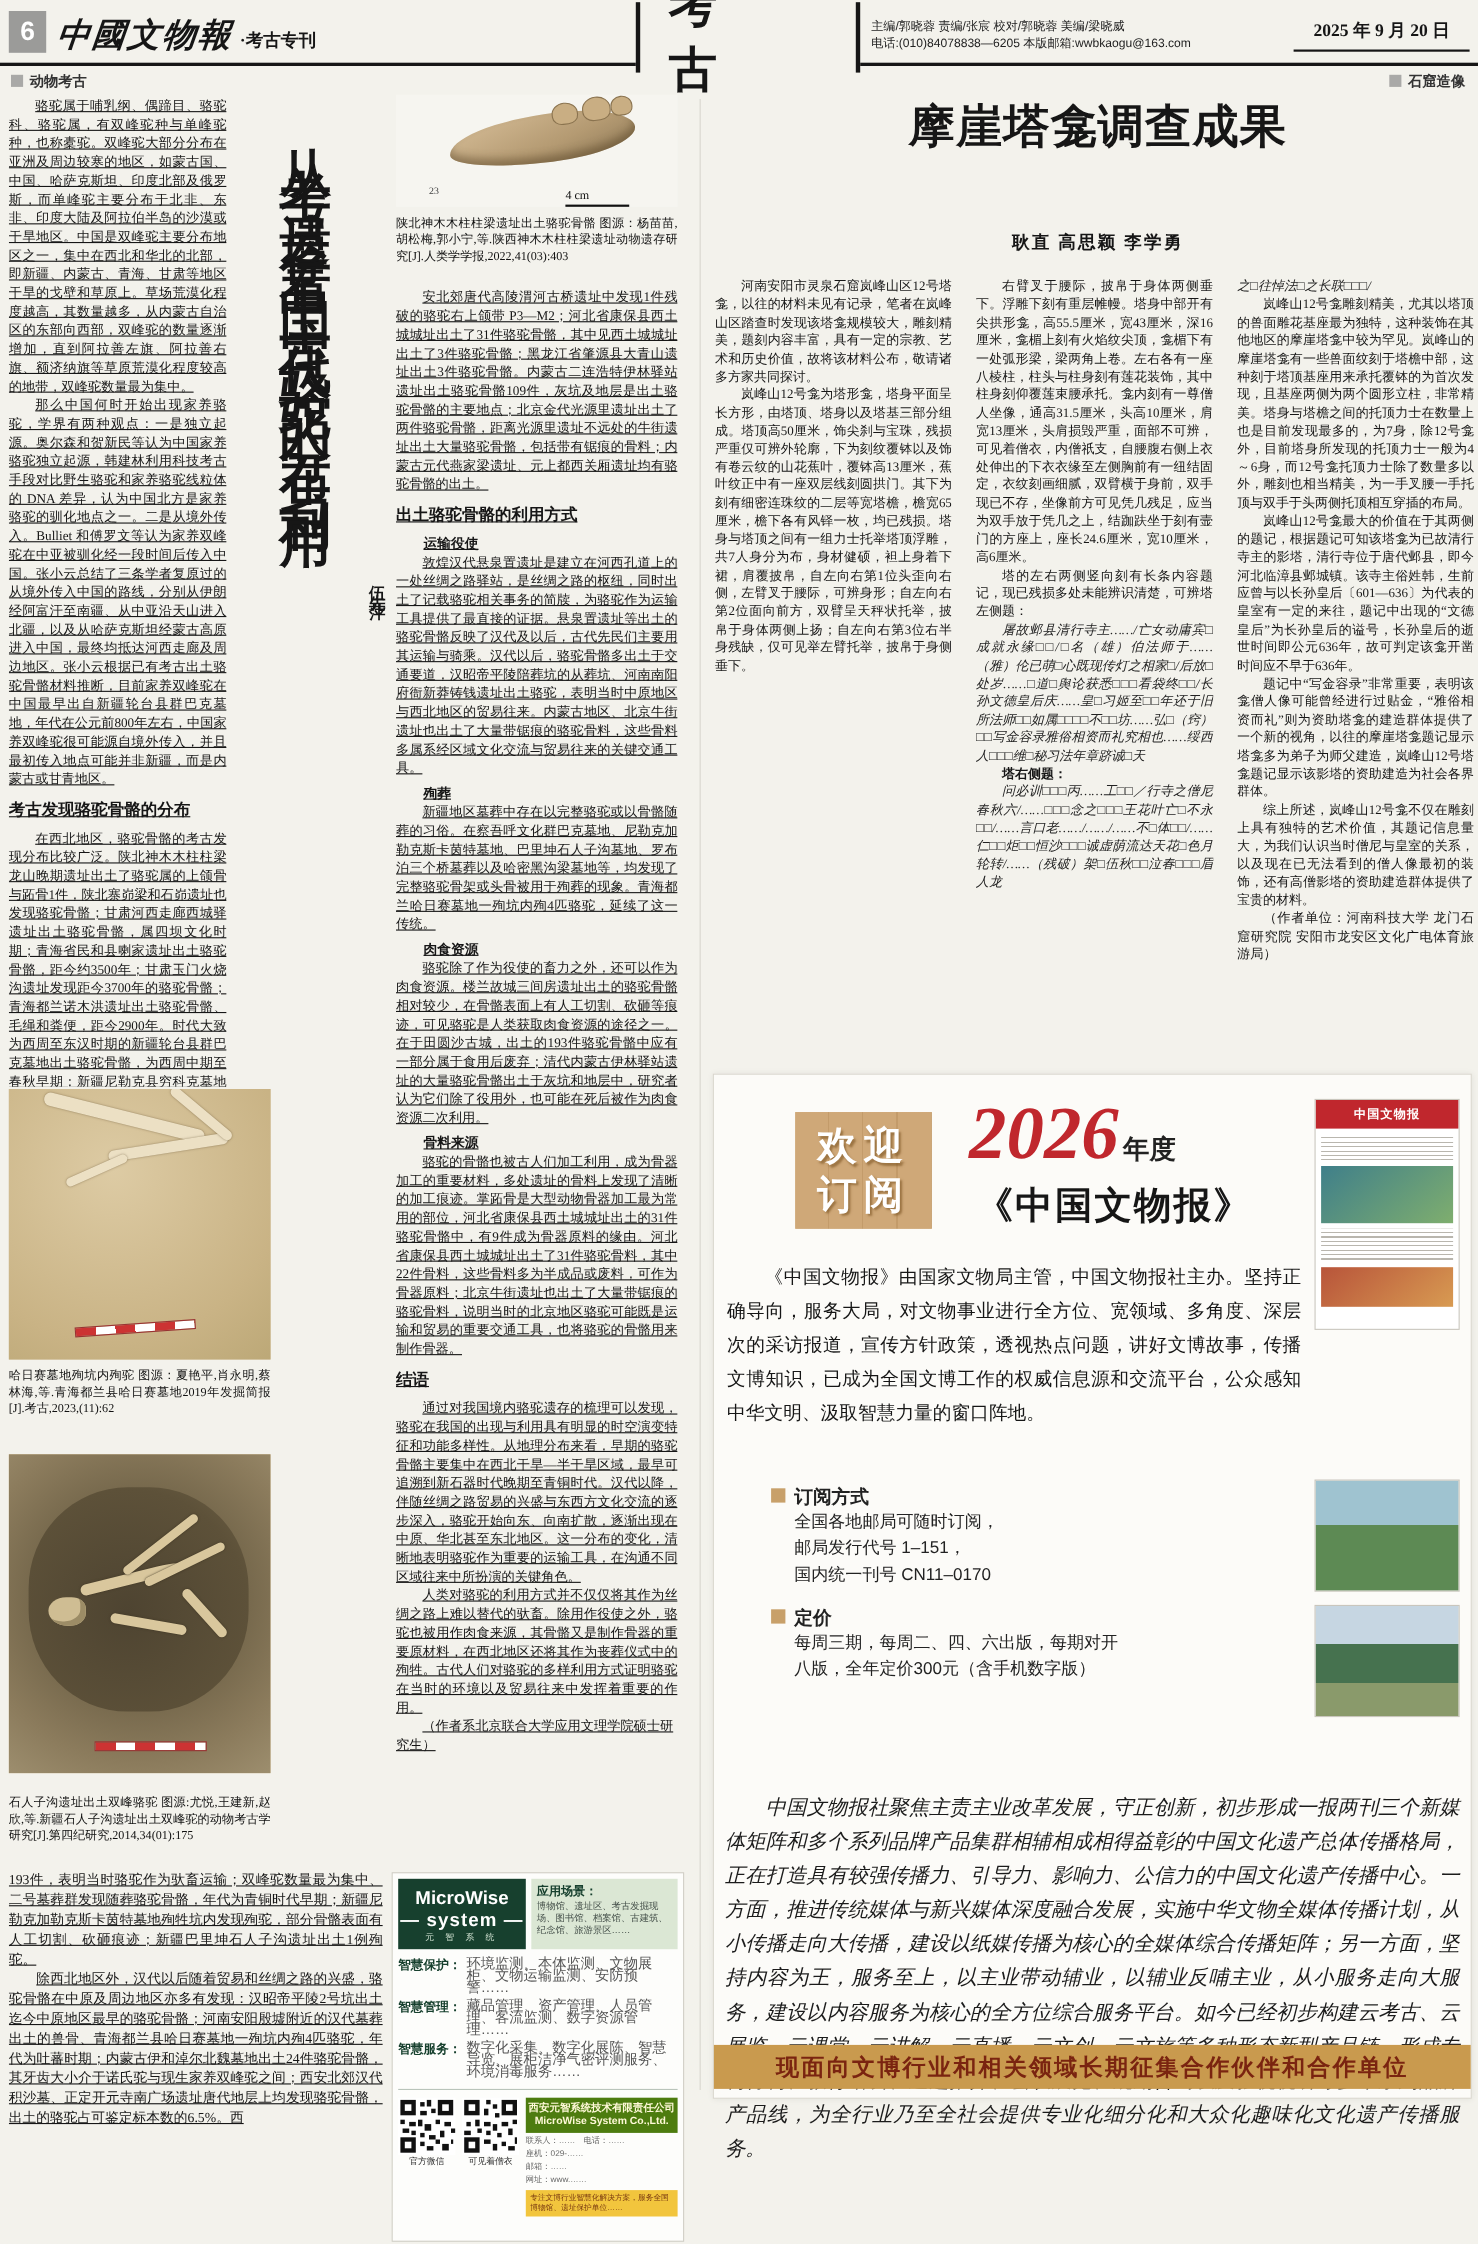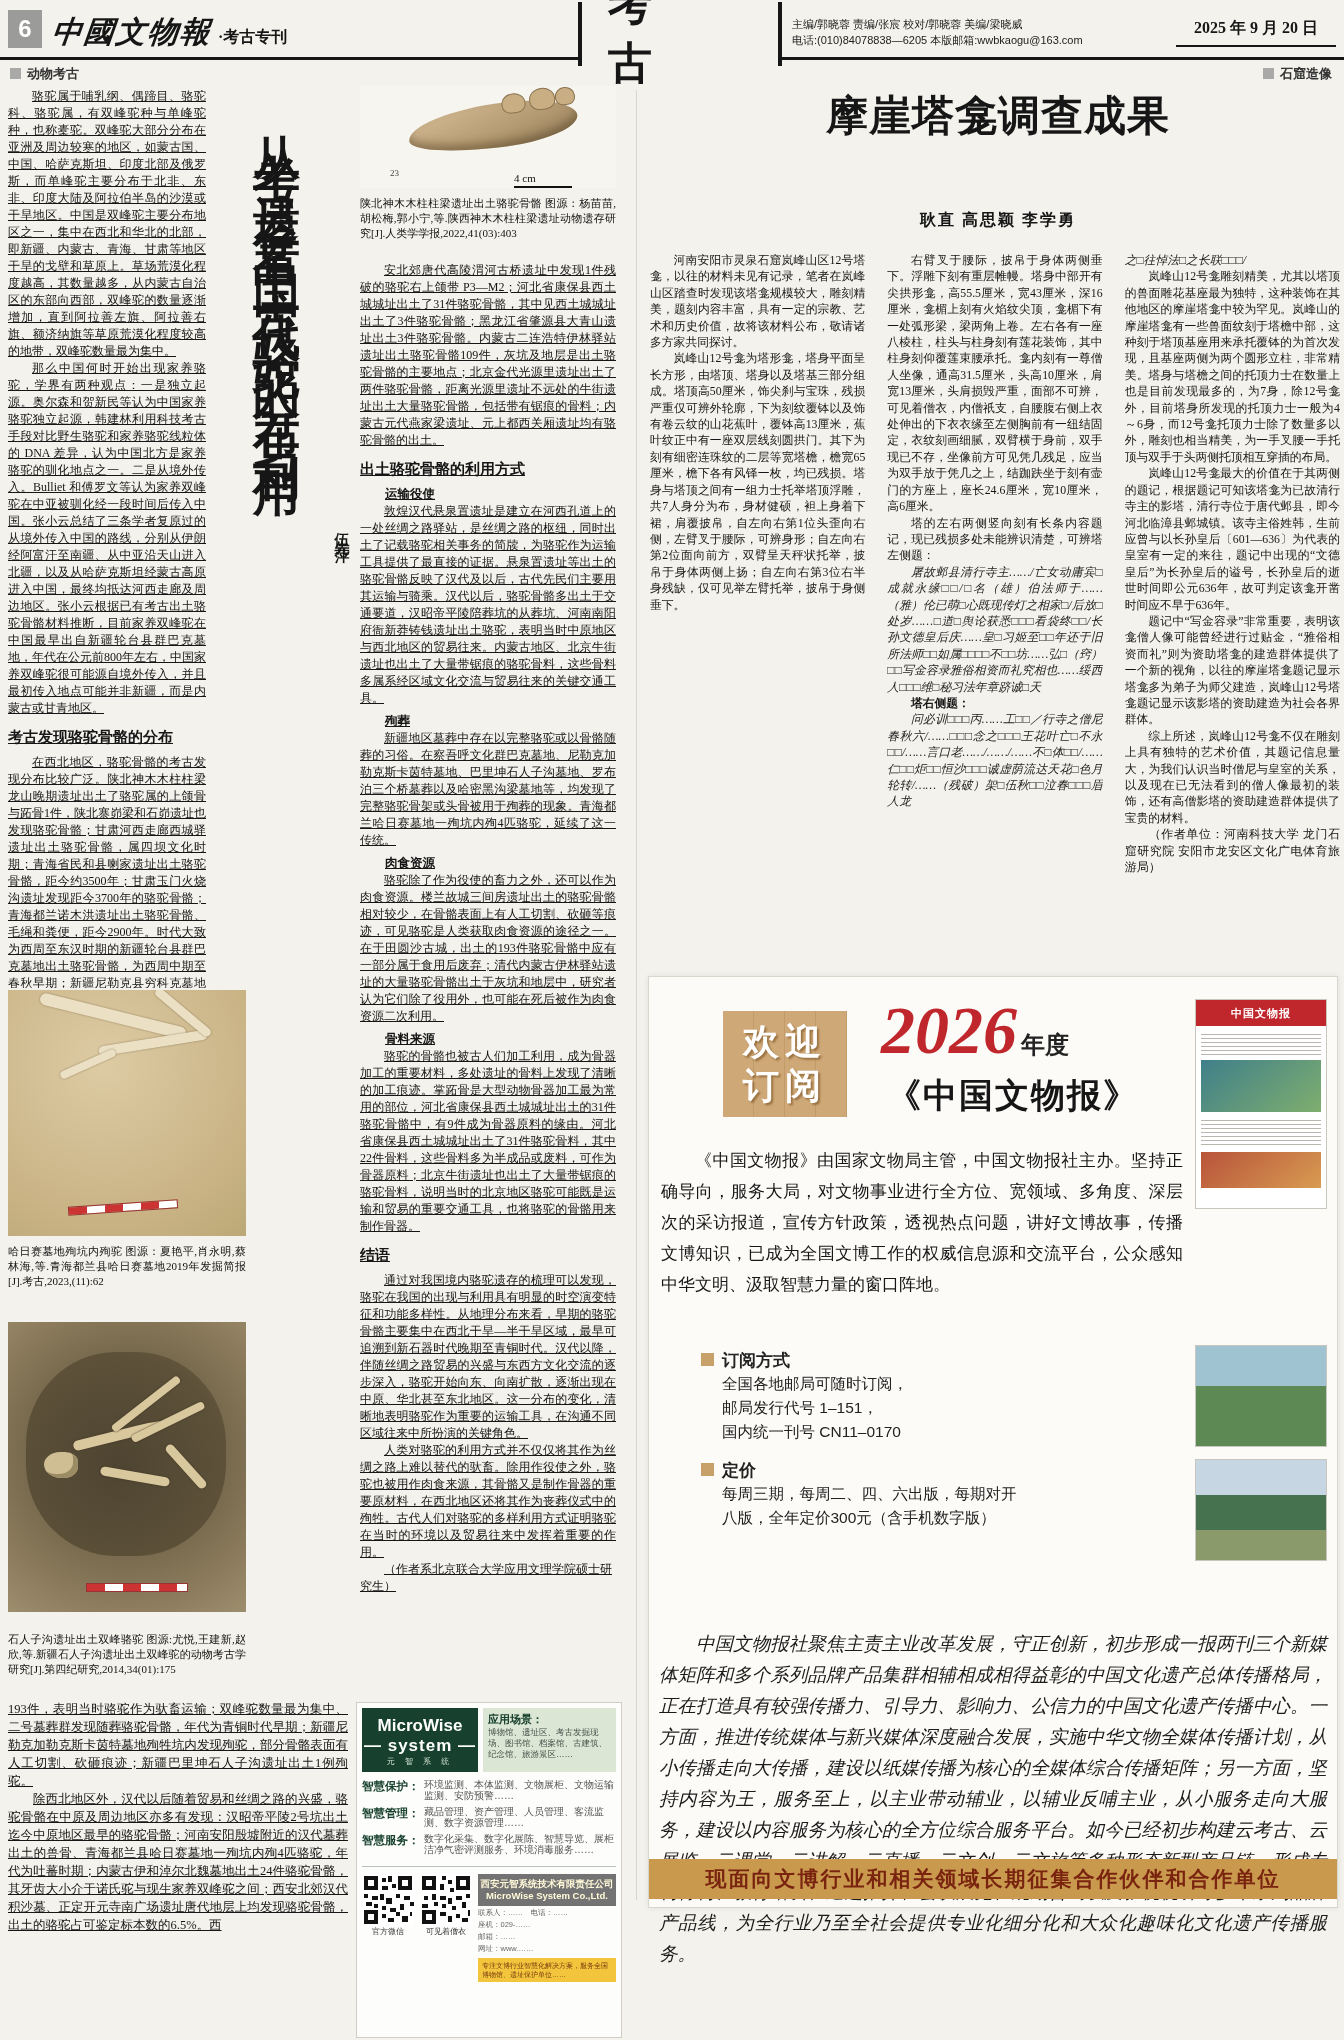--- a/index.html
+++ b/index.html
@@ -109,26 +109,26 @@
   .mw-logo{width:116px;height:64px;background:#17402e;color:#fff;text-align:center;padding-top:8px;box-sizing:border-box;}
   .mw-logo .a{font-weight:900;font-size:17px;}
   .mw-logo .b{font-weight:bold;font-size:17px;letter-spacing:1px;}
   .mw-logo .c{font-size:8px;color:#cfe0d0;letter-spacing:4px;}
   .mw-scen{flex:1;background:#dbe7d4;padding:4px 5px;box-sizing:border-box;}
   .mw-scen .t{font-weight:bold;font-size:11px;color:#17402e;}
   .mw-scen .v{font-size:8.5px;line-height:11px;color:#45504a;}
   .mw-rows{margin-top:7px;border-bottom:1px solid #b9c4ba;padding-bottom:6px;}
   .mw-row{display:flex;margin-bottom:5px;}
   .mw-row .t{width:62px;font-weight:bold;font-size:11.5px;color:#17402e;flex:none;}
-  .mw-row .v{font-size:10px;line-height:11px;color:#555;}
+  .mw-row .v{font-size:13px;line-height:11px;color:#555;}
   .mw-bot{display:flex;margin-top:7px;gap:6px;}
   .qrwrap{text-align:center;font-size:8px;color:#333;}
   .qrwrap svg{display:block;background:#fff;}
   .mw-co{flex:1;}
-  .mw-co .hd{background:#737373;color:#fff9d8;font-weight:bold;font-size:9.5px;line-height:12px;text-align:center;padding:4px 2px;}
+  .mw-co .hd{background:#4d7c0f;color:#fff9d8;font-weight:bold;font-size:9.5px;line-height:12px;text-align:center;padding:4px 2px;}
   .mw-co .ln{font-size:7.5px;line-height:10px;color:#666;margin-top:2px;}
   .mw-yellow{background:#f2c53d;margin-top:4px;padding:3px 4px;font-size:7px;line-height:9px;color:#7a3a10;}
 </style>
 </head>
 <body>
 
 <div class="page">
 
   <div class="abs pagenum">6</div>
   <div class="abs brand">

